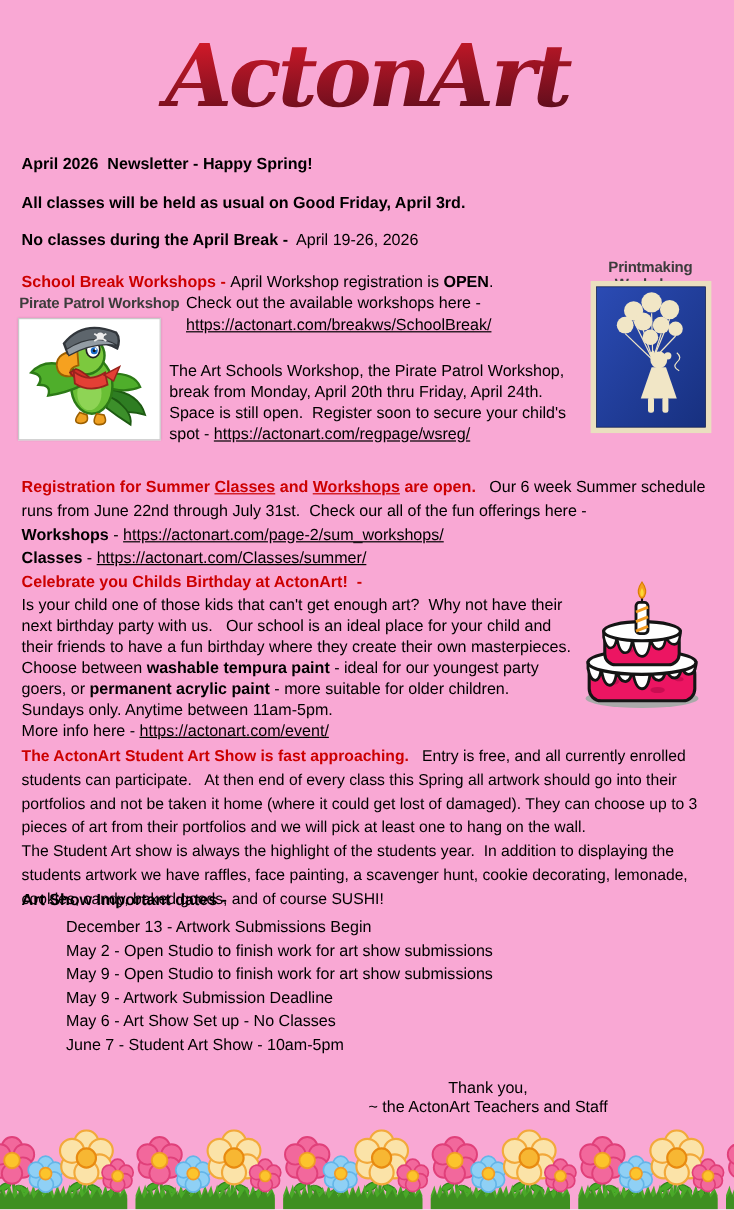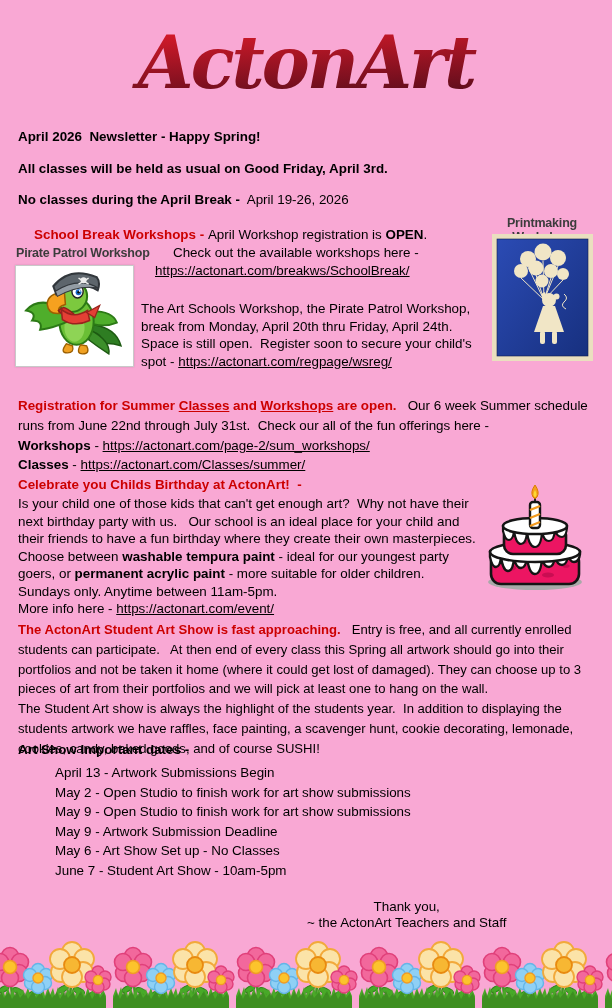--- a/index.html
+++ b/index.html
@@ -31,23 +31,23 @@
     </defs>
     <text x="180" y="76" text-anchor="middle" font-family="DejaVu Serif, serif" font-style="italic" font-weight="bold" font-size="72" letter-spacing="-3" fill="url(#logoGrad)">ActonArt</text>
   </svg>
 
   <div class="abs b" style="left:18px; top:121px; line-height:31.6px;">
     <div class="ln">April 2026  Newsletter - Happy Spring!</div>
     <div class="ln">All classes will be held as usual on Good Friday, April 3rd.</div>
     <div class="ln"><span class="b">No classes during the April Break - </span><span style="font-weight:normal"> April 19-26, 2026</span></div>
   </div>
 
-  <div class="abs ln" style="left:18px; top:227px;margin-left:16px;"><span class="red">School Break Workshops - </span><span>April Workshop registration is </span><span class="b">OPEN</span><span>.</span></div>
-
-  <div class="abs ln" style="left:173px; top:245px;">Check out the available workshops here -</div>
+  <div class="abs ln" style="left:18px; top:227px;"><span class="red">School Break Workshops - </span><span>April Workshop registration is </span><span class="b">OPEN</span><span>.</span></div>
+
+  <div class="abs ln" style="left:155px; top:245px;">Check out the available workshops here -</div>
   <a class="abs ln lnk" style="left:155px; top:263px;">https://actonart.com/breakws/SchoolBreak/</a>
 
   <div class="abs caption ln" style="left:16px; top:246px;">Pirate Patrol Workshop</div>
   <div class="abs pframe" style="left:15px; top:265px;">
     <svg width="111" height="91" viewBox="0 0 110 90">
 
       <path d="M72 55 Q96 58 101 76 Q88 72 80 75 Q85 65 72 62 Z" fill="#2e7d22" stroke="#1d5a12" stroke-width="1.5"></path>
       <path d="M70 60 Q91 71 89 84 Q78 77 69 70 Z" fill="#3c8f2a" stroke="#1d5a12" stroke-width="1.5"></path>
 
       <path d="M66 42 Q92 40 97 53 Q83 59 66 52 Z" fill="#4fae2b" stroke="#2c7a16" stroke-width="1.8"></path>
@@ -171,21 +171,21 @@
     <div class="ln">students can participate.   At then end of every class this Spring all artwork should go into their</div>
     <div class="ln">portfolios and not be taken it home (where it could get lost of damaged). They can choose up to 3</div>
     <div class="ln">pieces of art from their portfolios and we will pick at least one to hang on the wall.</div>
     <div class="ln">The Student Art show is always the highlight of the students year.  In addition to displaying the</div>
     <div class="ln">students artwork we have raffles, face painting, a scavenger hunt, cookie decorating, lemonade,</div>
     <div class="ln">cookies, candy, baked goods, and of course SUSHI!</div>
   </div>
 
   <div class="abs ln b" style="left:18px; top:742px;">Art Show Important dates -</div>
   <div class="abs" style="left:55px; top:763px; line-height:19.6px;">
-    <div class="ln">April 13 - Artwork Submissions Begin</div>
+    <div class="ln">December 13 - Artwork Submissions Begin</div>
     <div class="ln">May 2 - Open Studio to finish work for art show submissions</div>
     <div class="ln">May 9 - Open Studio to finish work for art show submissions</div>
     <div class="ln">May 9 - Artwork Submission Deadline</div>
     <div class="ln">May 6 - Art Show Set up - No Classes</div>
     <div class="ln">June 7 - Student Art Show - 10am-5pm</div>
   </div>
 
   <div class="abs" style="left:307px; top:899px; line-height:15.6px;text-align:center;">
     <div class="ln">Thank you,</div>
     <div class="ln">~ the ActonArt Teachers and Staff</div>

